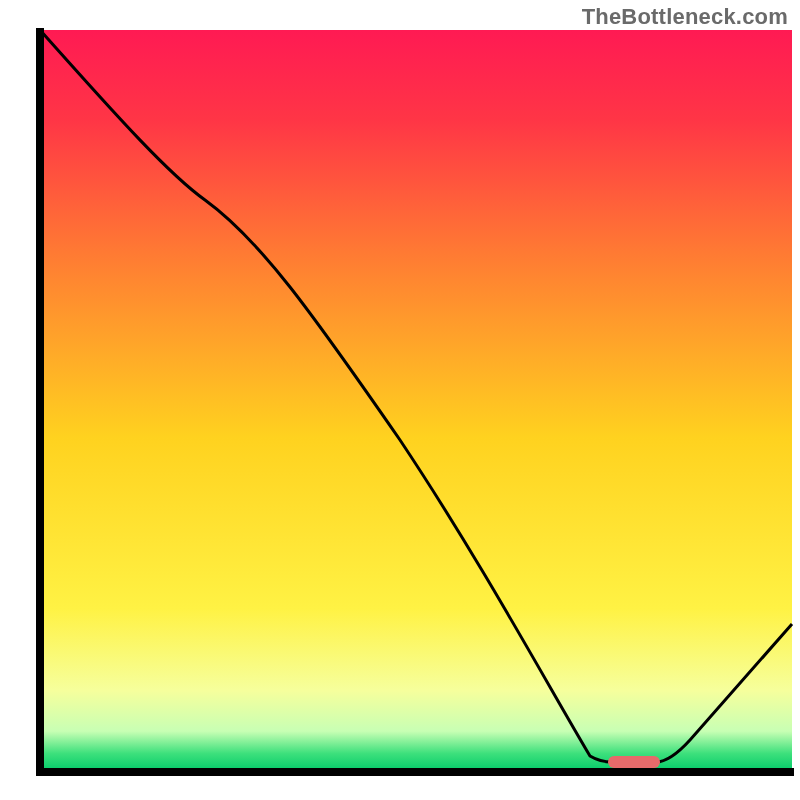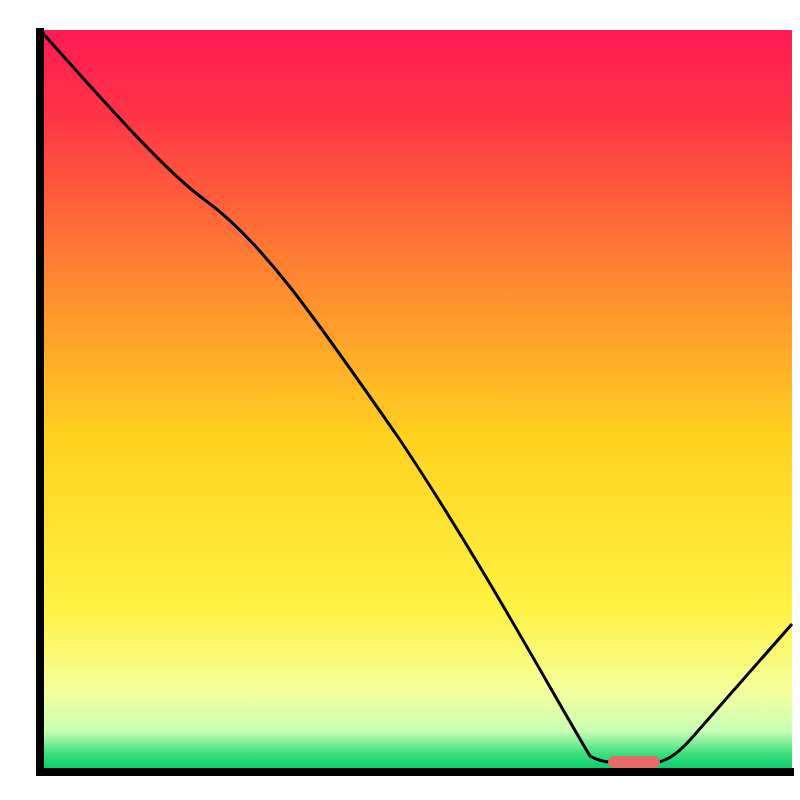--- a/index.html
+++ b/index.html
@@ -27,20 +27,21 @@
   }
   svg {
     display: block;
   }
 </style>
 </head>
 <body>
 
 <div class="frame">
 
+  <div class="watermark">TheBottleneck.com</div>
 
   <svg width="800" height="800" viewBox="0 0 800 800">
     <defs>
       <linearGradient id="bg-grad" x1="0" y1="0" x2="0" y2="1">
         <stop offset="0%" stop-color="#ff1a53"></stop>
         <stop offset="12%" stop-color="#ff3546"></stop>
         <stop offset="30%" stop-color="#ff7a33"></stop>
         <stop offset="55%" stop-color="#ffd21f"></stop>
         <stop offset="78%" stop-color="#fff244"></stop>
         <stop offset="89%" stop-color="#f6ff9c"></stop>

